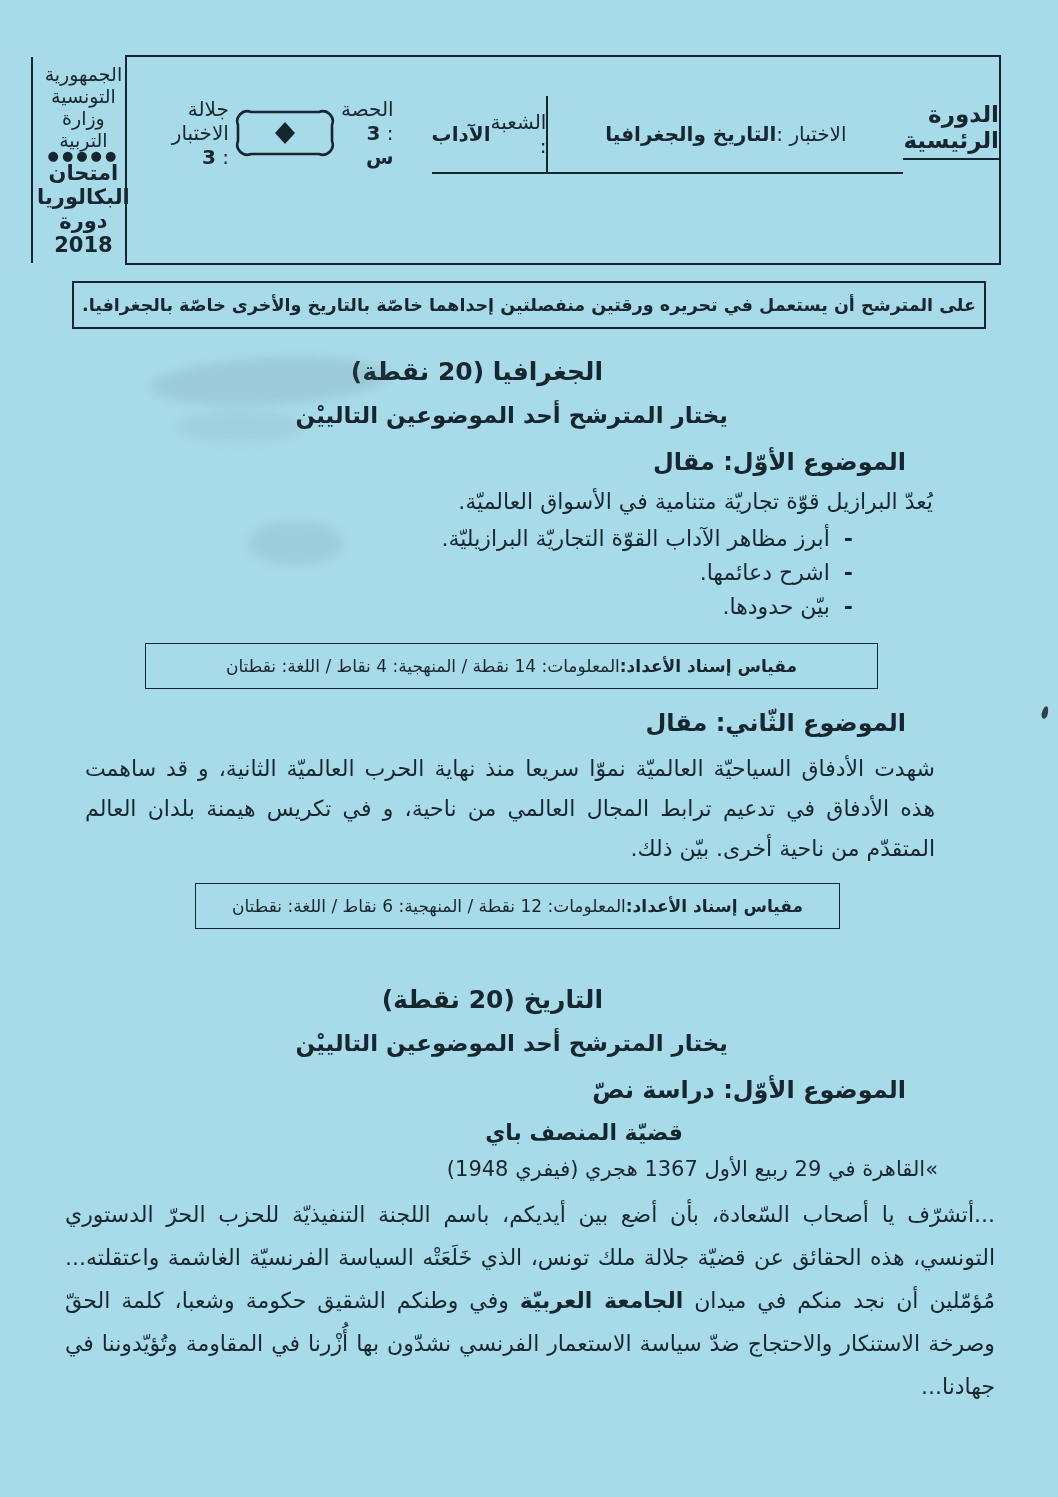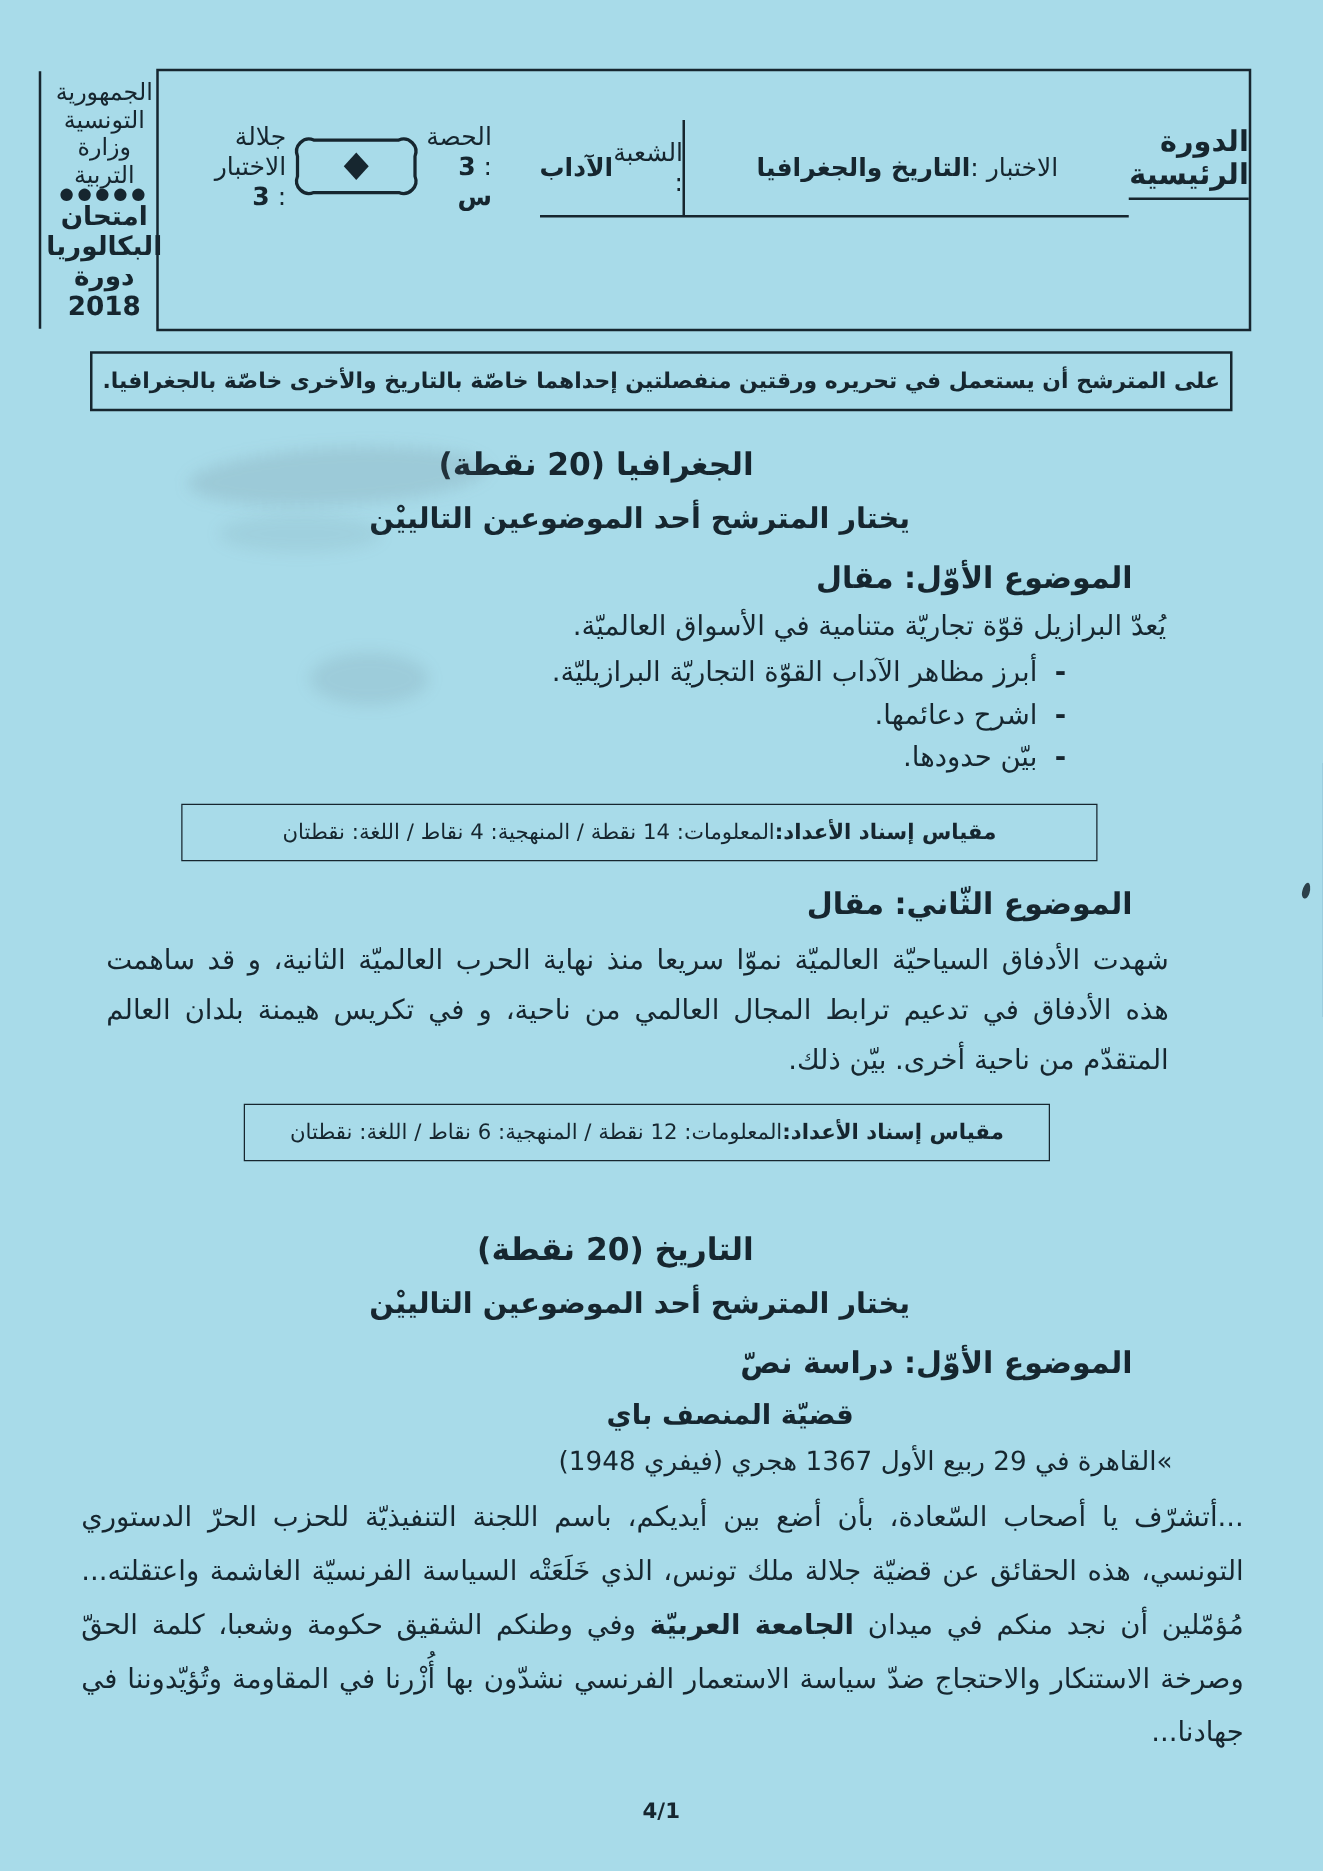--- a/index.html
+++ b/index.html
@@ -181,20 +181,19 @@
   <div class="sec-title hist-title">التاريخ (20 نقطة)</div>
   <div class="choose">يختار المترشح أحد الموضوعين التالييْن</div>
 
   <div class="topic-h">الموضوع الأوّل: دراسة نصّ</div>
   <div class="doc-title">قضيّة المنصف باي</div>
   <div class="dateline">»القاهرة في 29 ربيع الأول 1367 هجري (فيفري 1948)</div>
   <div class="body-text">
     <span>...أتشرّف يا أصحاب السّعادة، بأن أضع بين أيديكم، باسم اللجنة التنفيذيّة للحزب الحرّ الدستوري التونسي، هذه الحقائق عن قضيّة جلالة ملك تونس، الذي خَلَعَتْه السياسة الفرنسيّة الغاشمة واعتقلته... مُؤمّلين أن نجد منكم في ميدان </span><span class="bold">الجامعة العربيّة</span><span> وفي وطنكم الشقيق حكومة وشعبا، كلمة الحقّ وصرخة الاستنكار والاحتجاج ضدّ سياسة الاستعمار الفرنسي نشدّون بها أُزْرنا في المقاومة وتُؤيّدوننا في جهادنا...</span>
   </div>
 
-  <div class="footer">4/1</div>
 
   <div class="smudge sm1"></div>
   <div class="smudge sm2"></div>
   <div class="smudge sm3"></div>
   <div class="speck"></div>
 
 </div>
 
 </body></html>

